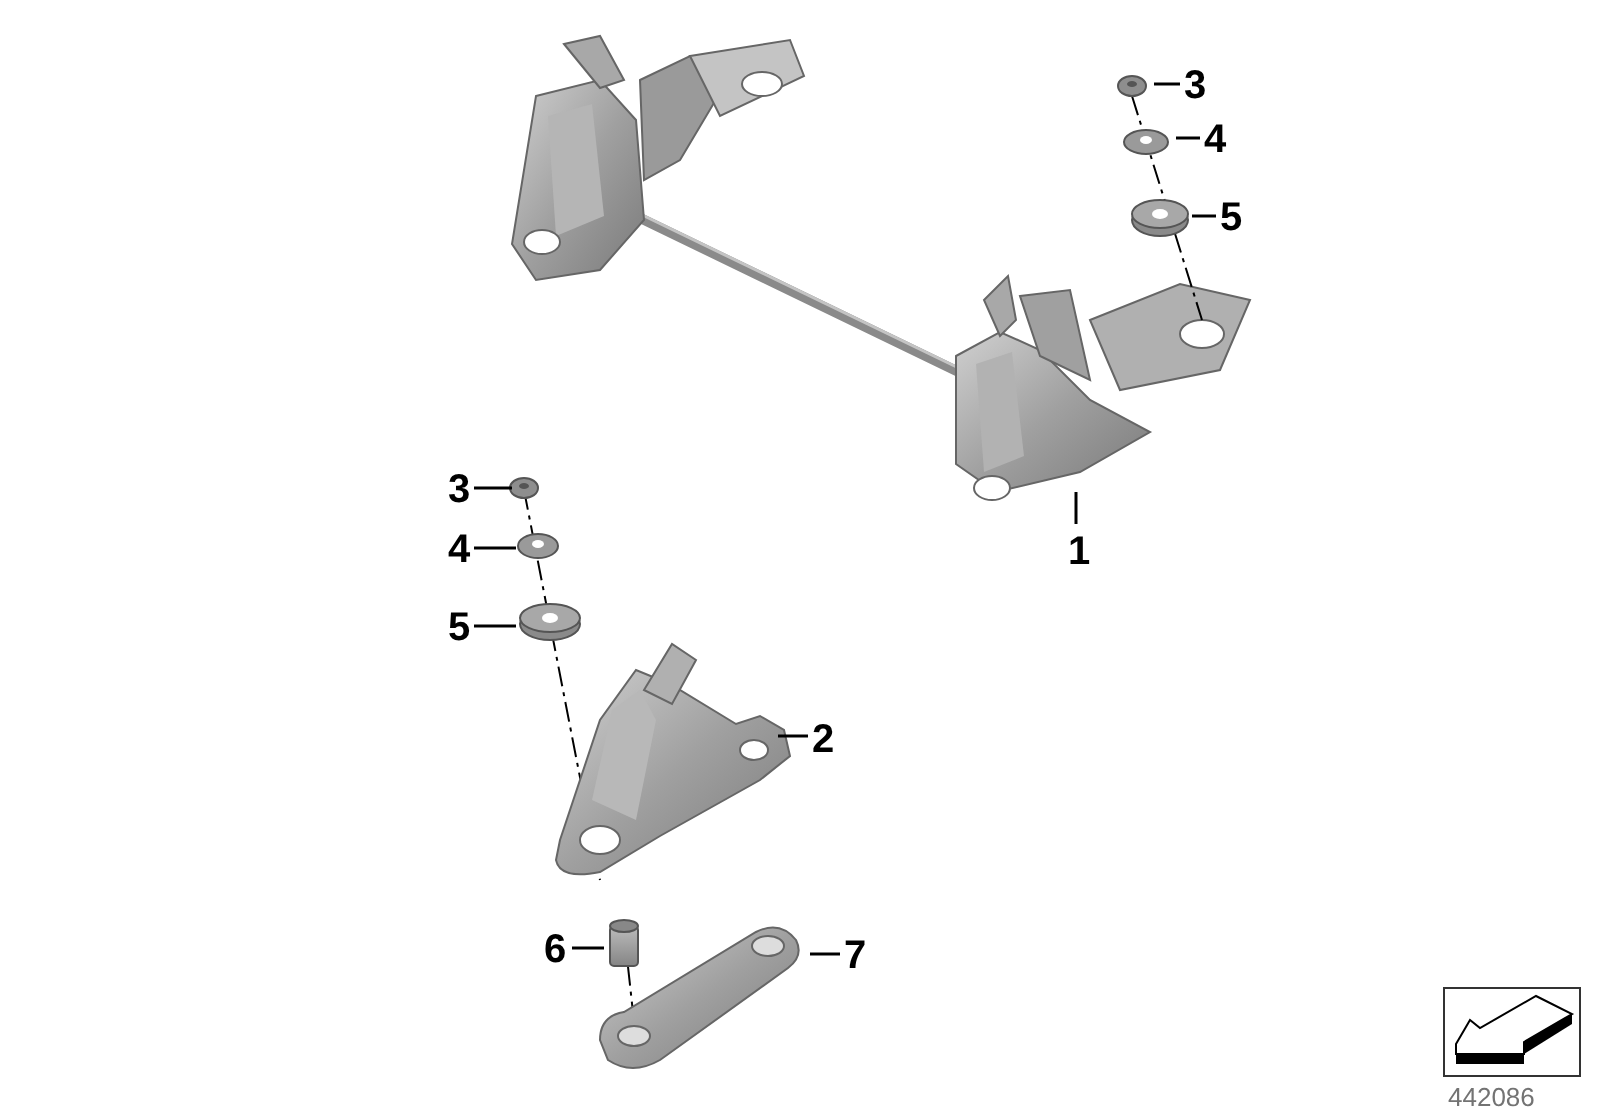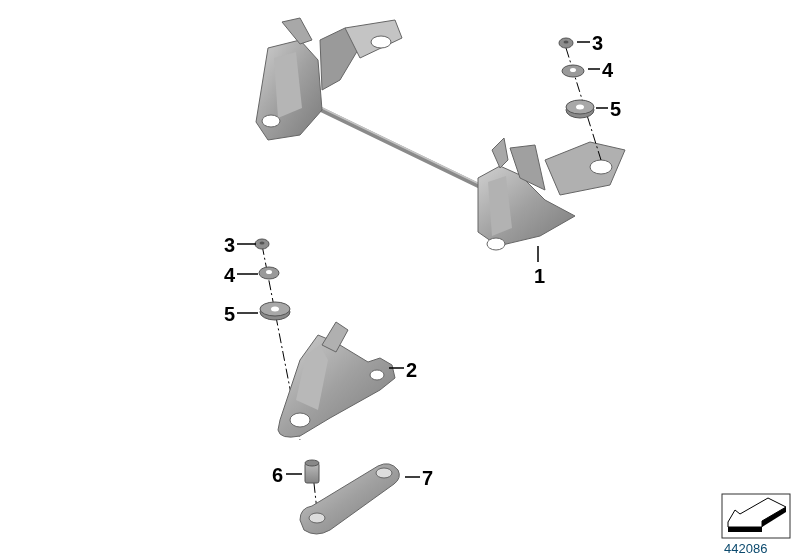--- a/index.html
+++ b/index.html
@@ -1,21 +1,21 @@
 <!DOCTYPE html>
 <html><head>
 <meta charset="utf-8">
 <style>
   html, body { margin: 0; padding: 0; background: #ffffff; }
   body { width: 800px; height: 560px; position: relative; overflow: hidden;
          font-family: "Liberation Sans", sans-serif; }
   #stage { position: absolute; left: 0; top: 0; width: 800px; height: 560px; }
   .callout { position: absolute; font-weight: bold; font-size: 20px; color: #000;
              font-family: "Liberation Sans", sans-serif; line-height: 1; }
-  .diagram-id { position: absolute; left: 724px; top: 541px; font-size: 13px; color: #0c4a6e;
+  .diagram-id { position: absolute; left: 724px; top: 541px; font-size: 13px; color: #737373;
                 font-family: "Liberation Sans", sans-serif; }
 </style>
 </head>
 <body>
 
 <svg id="stage" width="800" height="560" viewBox="0 0 800 560" xmlns="http://www.w3.org/2000/svg">
   <defs>
     <linearGradient id="metal" x1="0" y1="0" x2="1" y2="1">
       <stop offset="0" stop-color="#d0d0d0"></stop>
       <stop offset="0.5" stop-color="#a0a0a0"></stop>

